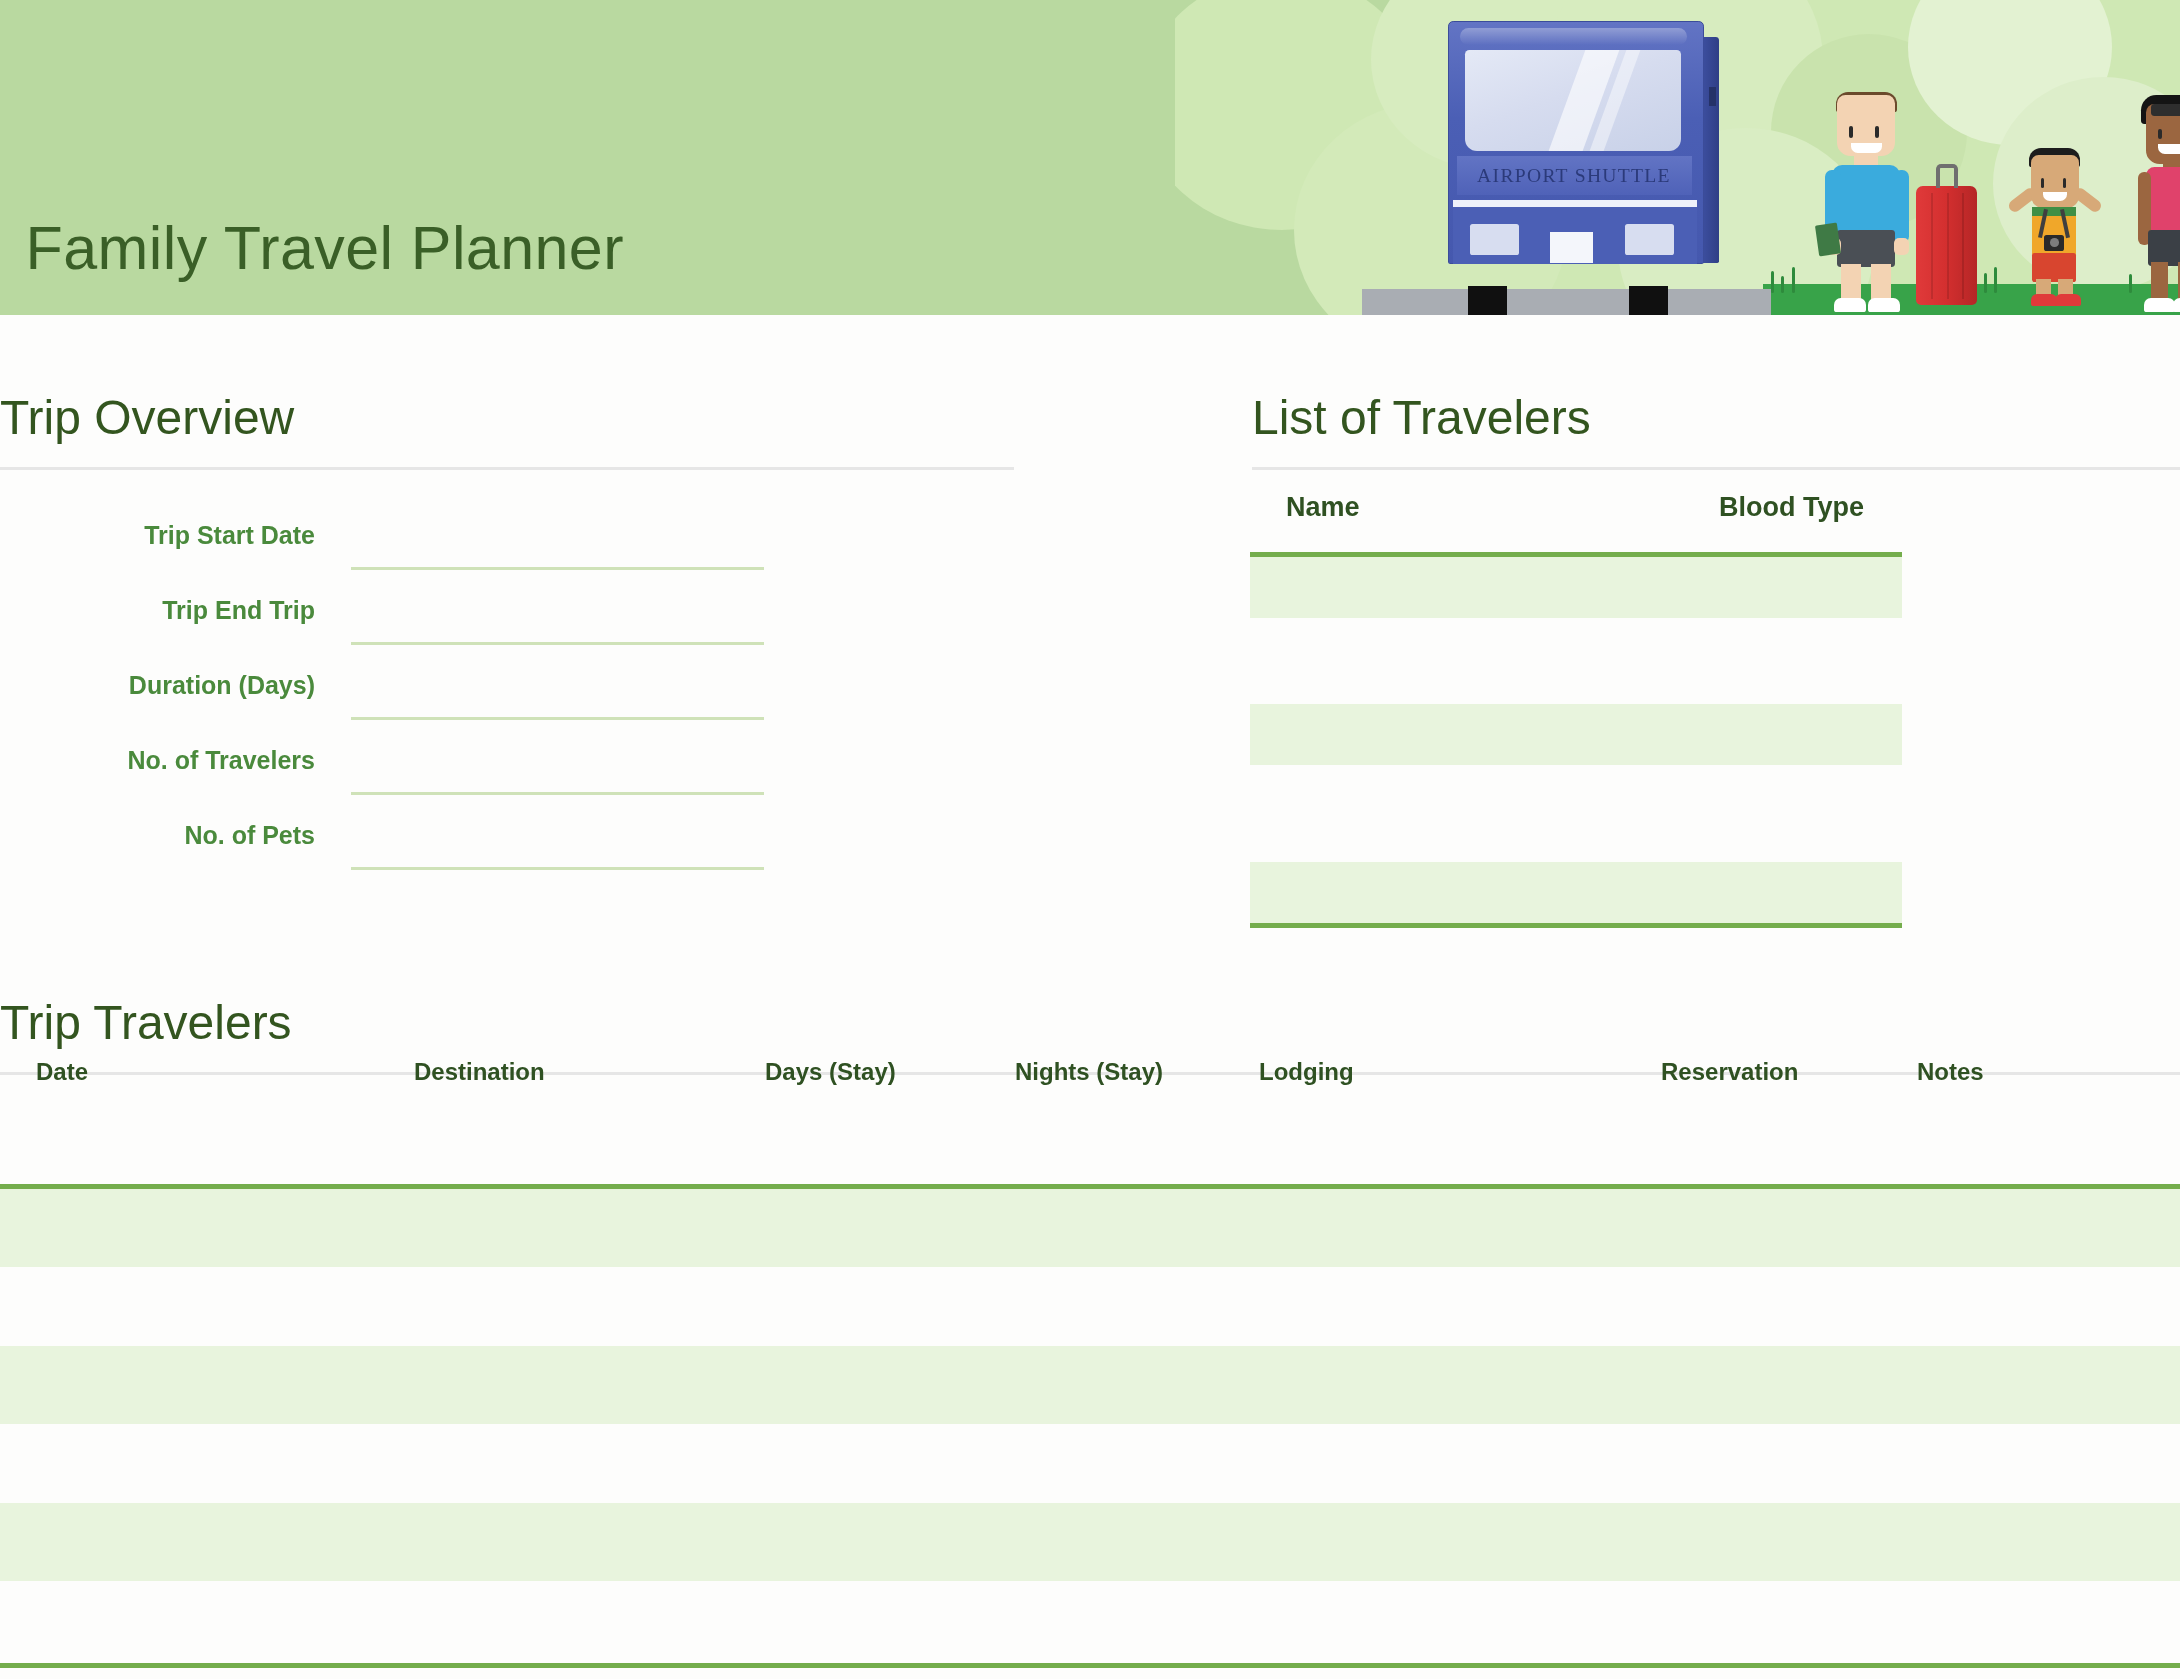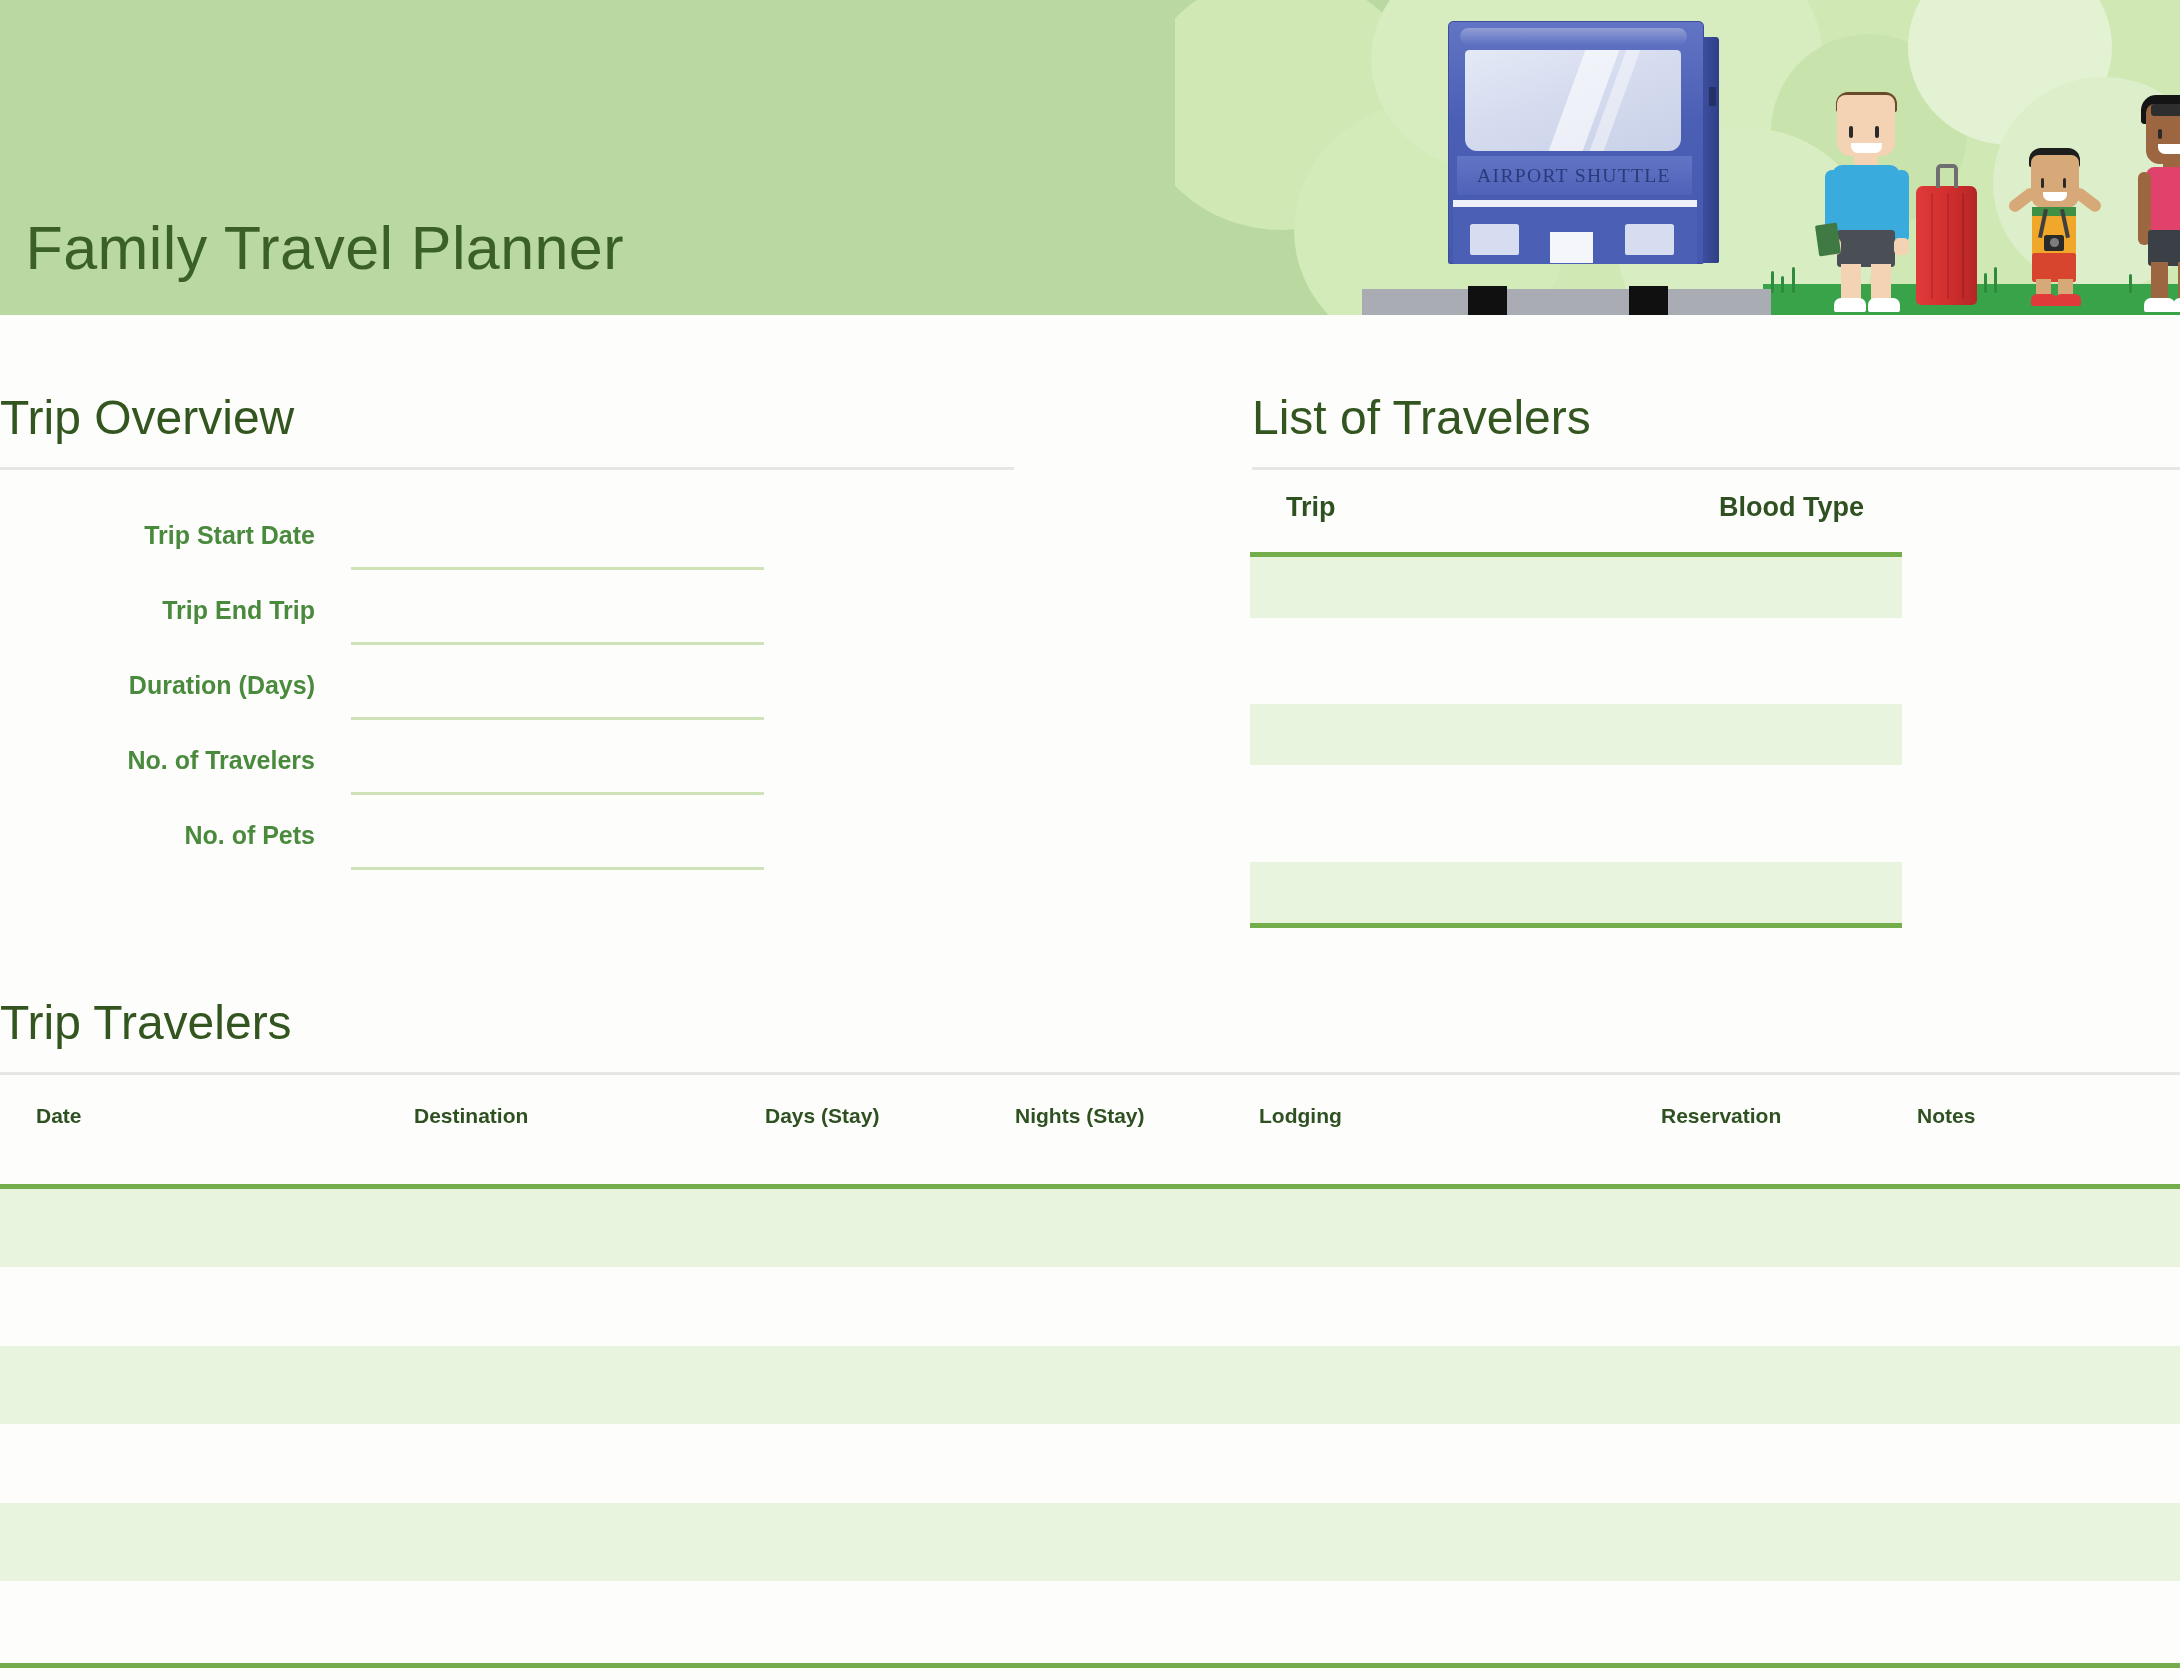--- a/index.html
+++ b/index.html
@@ -354,22 +354,22 @@
   .tr-cell.r0 { top: 557px; }
   .tr-cell.r1 { top: 704px; }
   .tr-cell.r2 { top: 862px; }
 
   
   #itinerary-title { left: 0px; top: 995px; }
   #itinerary-rule  { left: 0px; top: 1072px; width: 2181px; }
 
   .it-col-head {
     position: absolute;
-    top: 1104px;
-    font-size: 21px;
+    top: 1058px;
+    font-size: 24px;
     font-weight: bold;
     color: #2f5122;
     white-space: nowrap;
   }
   .it-topline {
     position: absolute;
     left: 0; top: 1184px;
     width: 2181px; height: 5.1px;
     background: #74ad4c;
   }
@@ -535,21 +535,21 @@
   </div>
 
   <div class="field-row">
     <div class="field-label" style="top:821px; left:0; width:315px;">No. of Pets</div>
     <div class="field-line" style="top:867px;"></div>
   </div>
 
   <h2 class="section-title" id="travelers-title">List of Travelers</h2>
   <div class="rule-gray" id="travelers-rule"></div>
 
-  <div class="tr-col-head" id="tr-head-name">Trip</div>
+  <div class="tr-col-head" id="tr-head-name">Name</div>
   <div class="tr-col-head" id="tr-head-blood">Blood Type</div>
 
   <div class="tr-topline"></div>
   <div class="tr-cell r0"></div>
   <div class="tr-cell r1"></div>
   <div class="tr-cell r2"></div>
   <div class="tr-botline"></div>
 
   <h2 class="section-title" id="itinerary-title">Trip Travelers</h2>
   <div class="rule-gray" id="itinerary-rule"></div>

